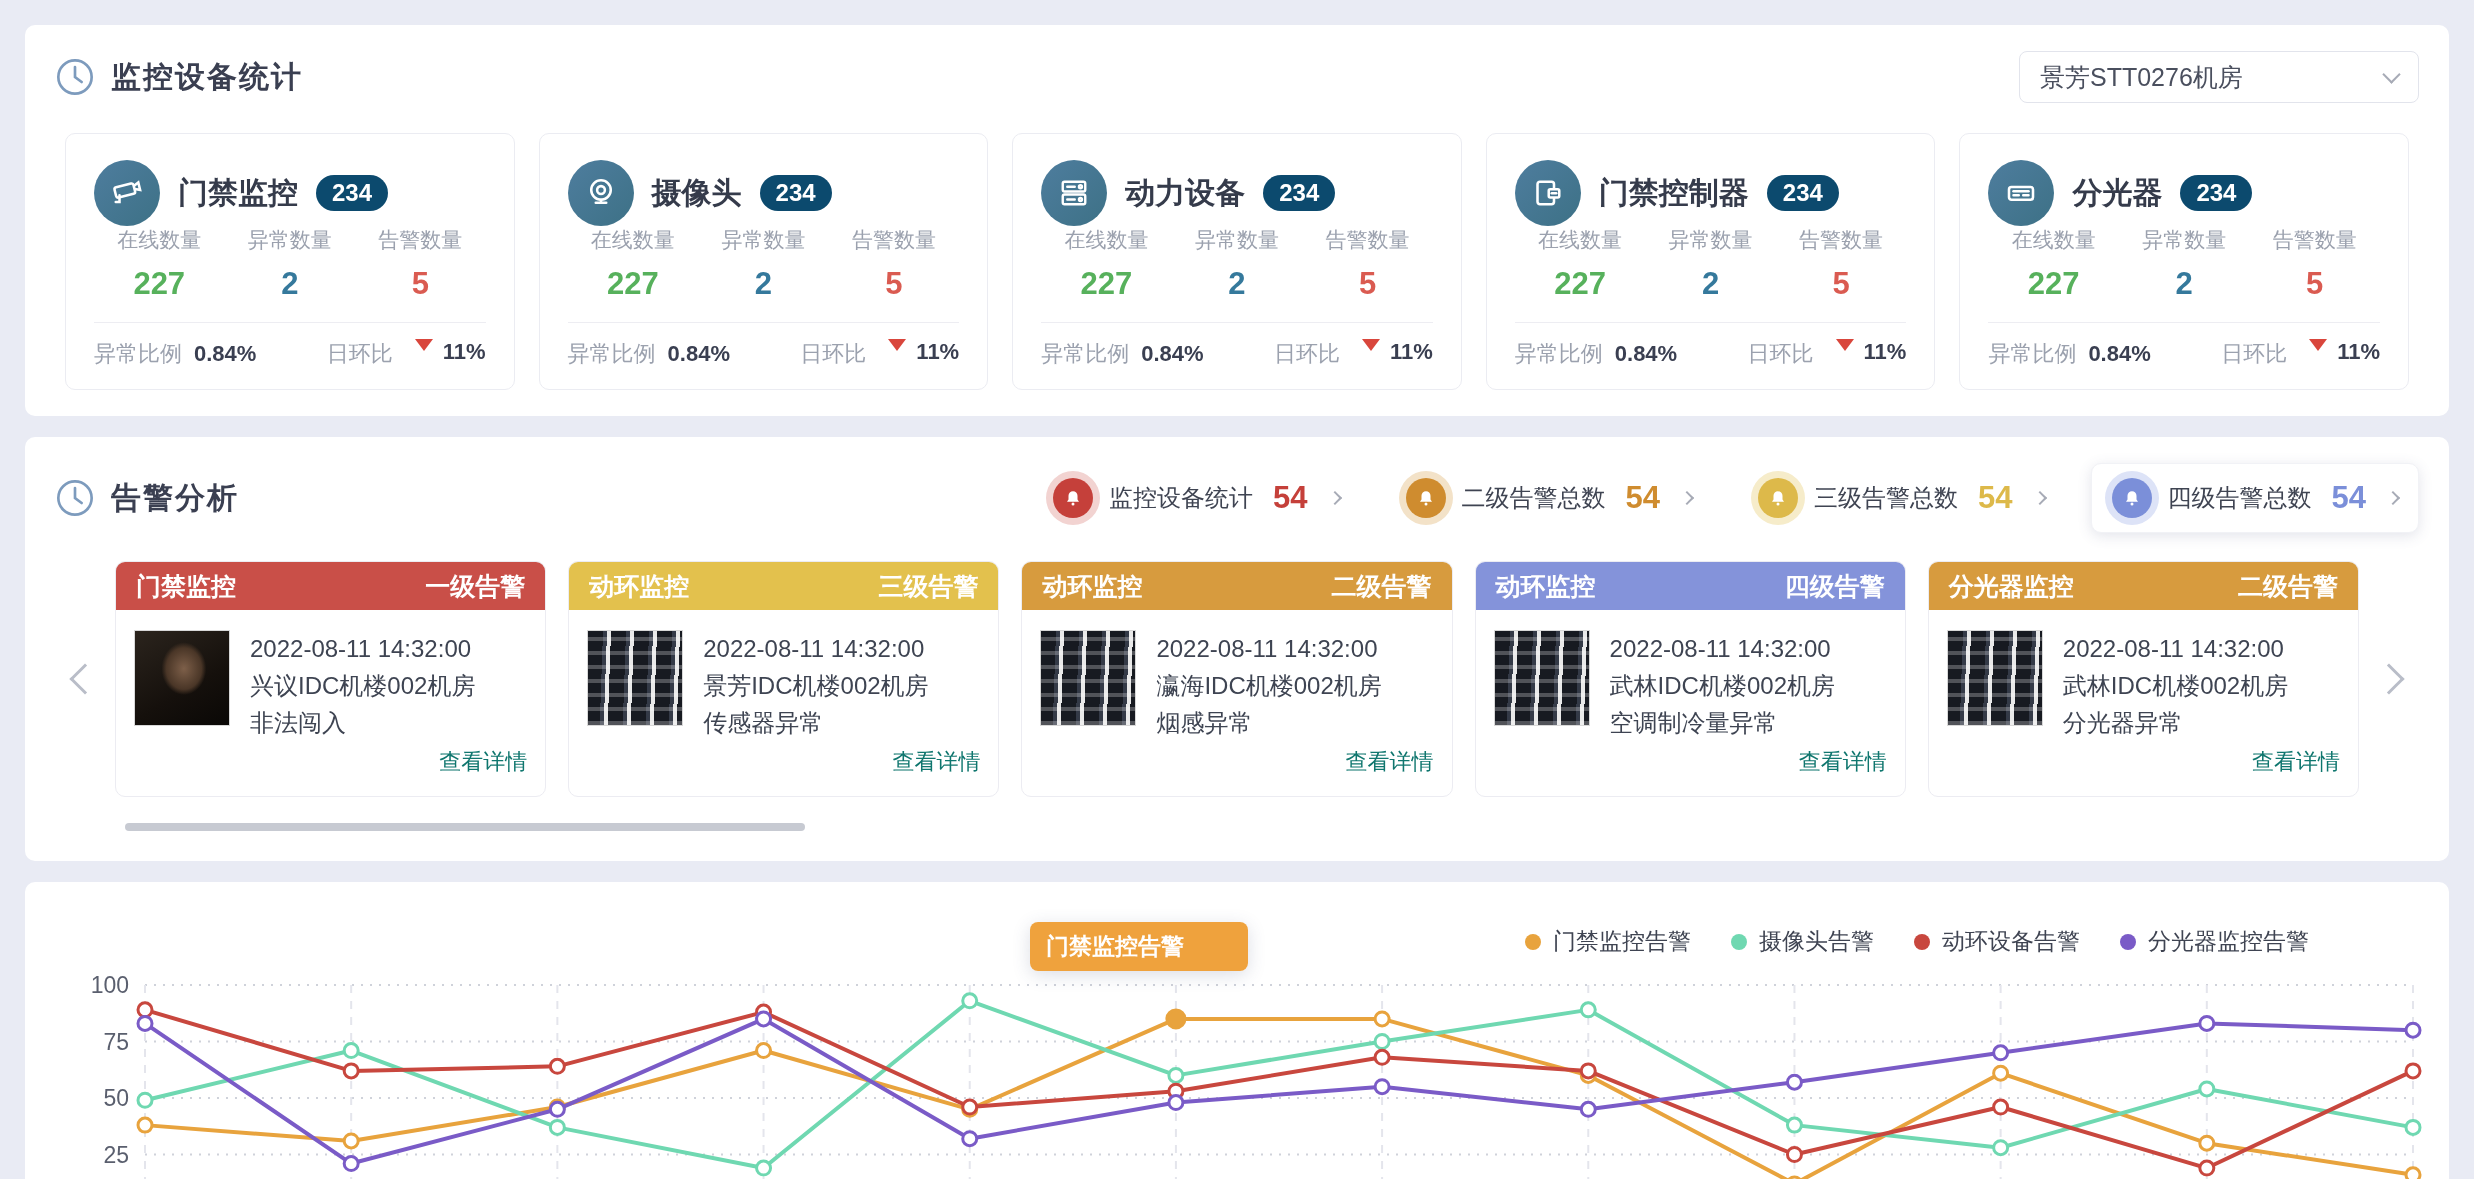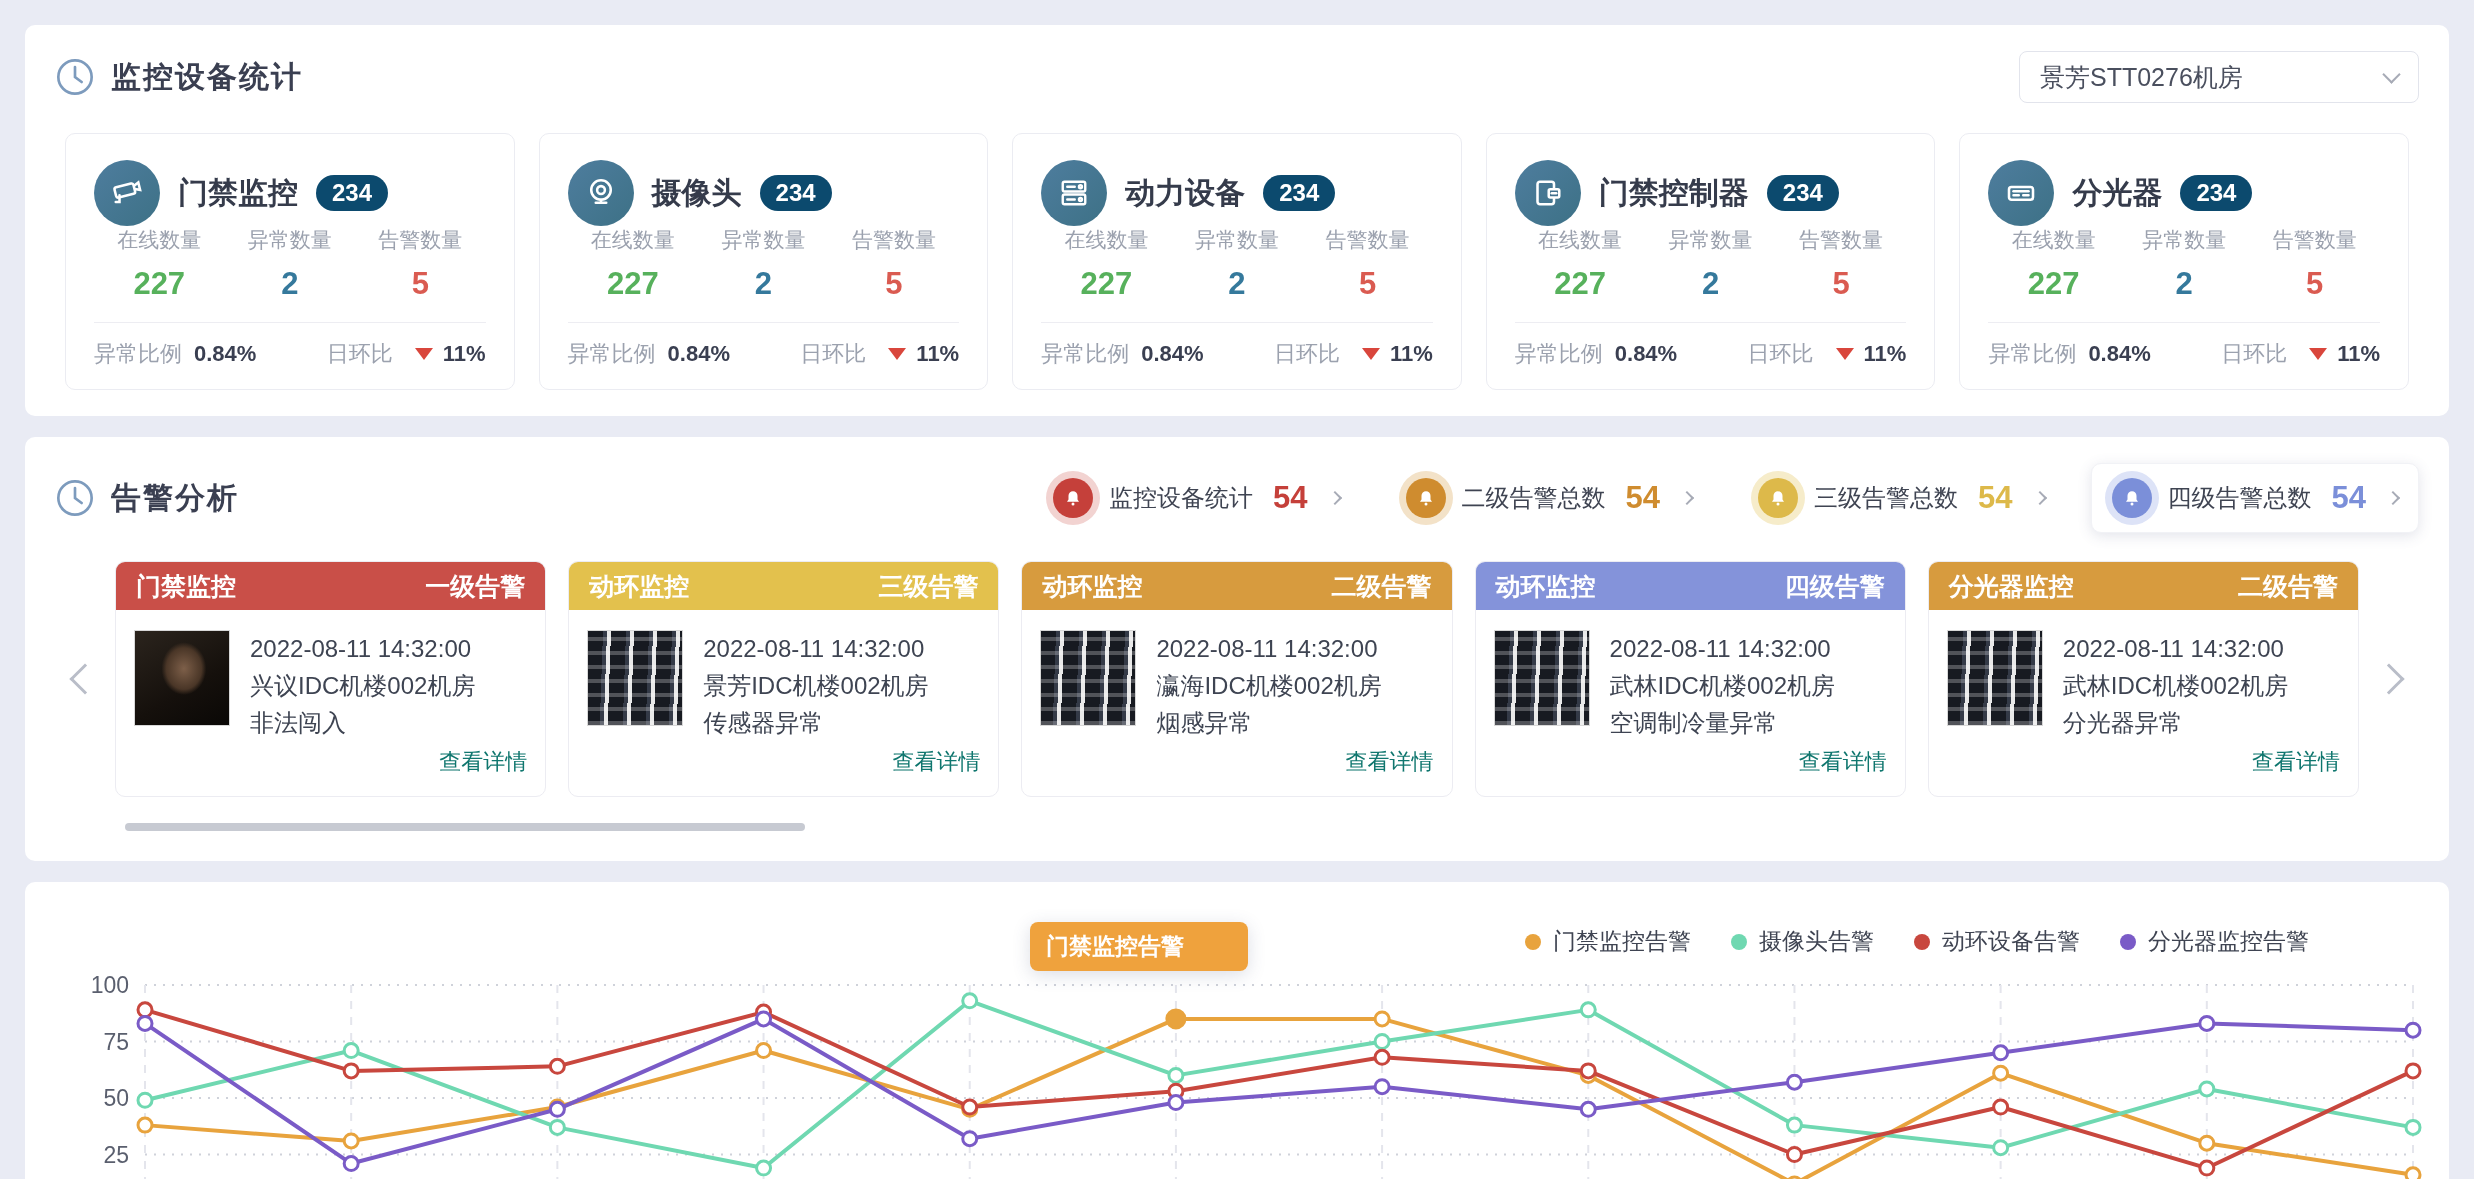--- a/index.html
+++ b/index.html
@@ -28,21 +28,21 @@
   .dev-badge { background:#0c4a6e; color:#fff; font-size:24px; font-weight:bold; border-radius:20px; padding:4px 16px; }
   .stat-grid { display:flex; }
   .stat-col { flex:1; text-align:center; }
   .stat-label { font-size:21px; color:#9ba1ae; }
   .stat-value { font-size:31px; font-weight:bold; margin-top:12px; }
   .v-online { color:#57b15c; } .v-abnormal { color:#35799c; } .v-alarm { color:#da5b51; }
   .stat-divider { height:1px; background:#ededf2; margin:20px 0 16px; }
   .stat-foot { display:flex; align-items:center; font-size:22px; }
   .foot-label { color:#9ba1ae; margin-right:12px; }
   .foot-value { color:#3a3f51; font-weight:bold; }
-  .foot-right { margin-left:auto; display:flex; align-items:center; gap:10px; }
+  .foot-right { margin-left:auto; display:flex; gap:10px; }
   .tri-down { width:0; height:0; border-left:9px solid transparent; border-right:9px solid transparent; border-top:12px solid #d9463c; }
 
   
   .level-badges { margin-left:auto; display:flex; align-items:center; gap:26px; }
   .level-badge { display:flex; align-items:center; gap:16px; padding:14px 20px; border-radius:10px; cursor:pointer; }
   .level-badge.selected { background:#fff; box-shadow:0 3px 14px rgba(80,90,130,.16); border:1px solid #f1f2f6; }
   .level-dot { width:40px; height:40px; border-radius:50%; display:flex; align-items:center; justify-content:center; }
   .level-dot svg { width:18px; height:18px; }
   .level-label { font-size:24px; color:#3f4452; }
   .level-count { font-size:31px; font-weight:bold; margin-left:4px; }

